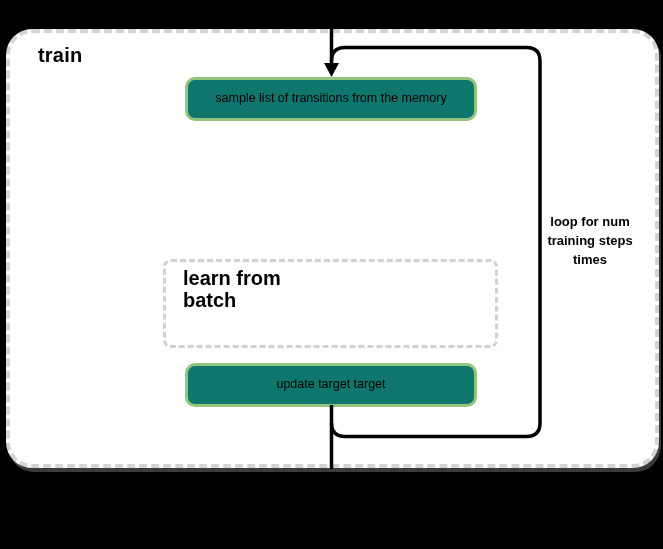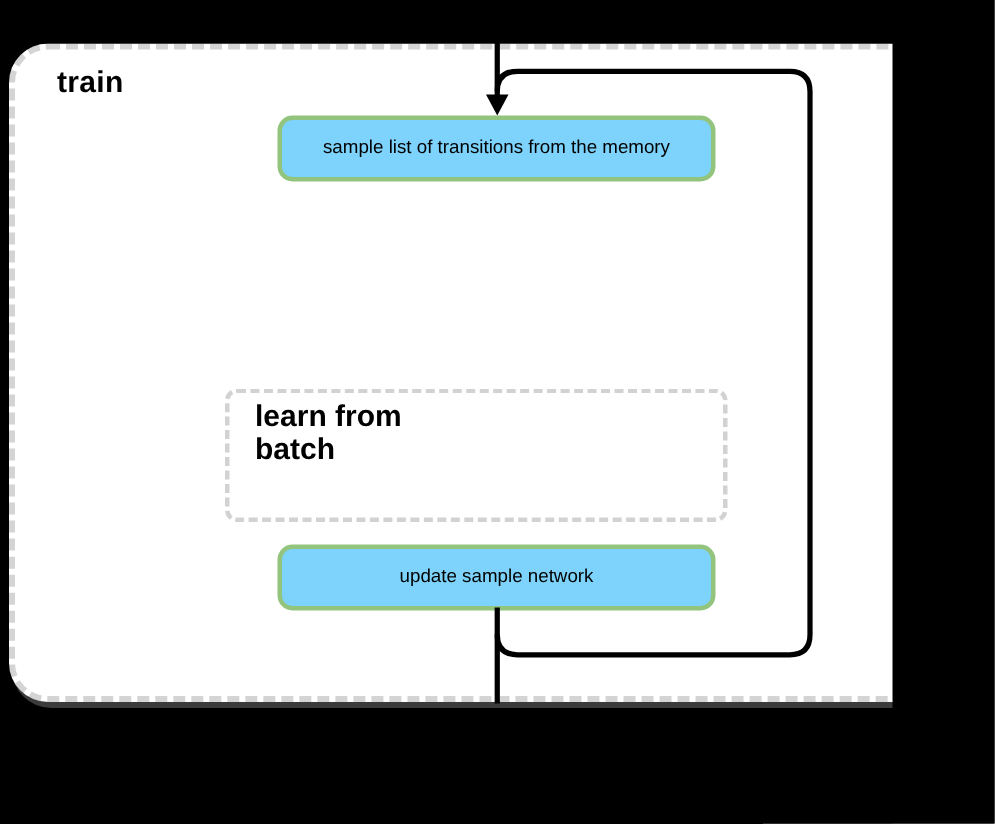--- a/index.html
+++ b/index.html
@@ -1,23 +1,24 @@
 <!DOCTYPE html>
 <html><head>
 <meta charset="utf-8">
 <style>
   html, body { margin: 0; padding: 0; background: #000; }
   .stage {
     position: relative;
-    width: 595px;
+    width: 663px;
     height: 549px;
     background: #000;
     overflow: hidden;
     font-family: "Liberation Sans", sans-serif;
     color: #000;
+    border-radius: 21px;
   }
   .boundary {
     position: absolute;
     left: 6px; top: 29px;
     width: 653px; height: 439px;
     box-sizing: border-box;
     background: #fff;
     border: 4px dashed #d4d4d4;
     border-radius: 26px;
     box-shadow: 2px 4px 0 rgba(130,130,130,0.45);
@@ -27,37 +28,37 @@
     left: 38px; top: 44px;
     font-size: 20px;
     font-weight: bold;
     letter-spacing: 0.2px;
   }
   .step {
     position: absolute;
     left: 185px;
     width: 292px; height: 44px;
     box-sizing: border-box;
-    background: #7dd3fc;
+    background: #0f766e;
     border: 3.5px solid #93c47d;
     border-radius: 10px;
     display: flex;
     align-items: center;
     justify-content: center;
     font-size: 12.5px;
     text-align: center;
     line-height: 1.1;
   }
   .step-1 { top: 77px; }
   .step-2 { top: 137px; }
   .step-3 { top: 197px; }
   .step-4 { top: 363px; }
   .learn-group {
     position: absolute;
-    left: 150px; top: 259px;
+    left: 163px; top: 259px;
     width: 335px; height: 89px;
     box-sizing: border-box;
     background: #fff;
     border: 3px dashed #d2d2d2;
     border-radius: 8px;
   }
   .learn-label {
     position: absolute;
     left: 17px; top: 5px;
     width: 130px;
@@ -91,22 +92,23 @@
   <div class="train-title">train</div>
 
   <div class="learn-group">
     <div class="learn-label">learn from batch</div>
   </div>
 
   <div class="step step-1">sample list of transitions from the memory</div>
 
 
 
-  <div class="step step-4">update sample network</div>
+  <div class="step step-4">update target target</div>
 
+  <div class="loop-annotation">loop for num training steps times</div>
 
   <svg class="connectors" viewBox="0 0 663 549" xmlns="http://www.w3.org/2000/svg">
 
     <path d="M 331.5 0 V 66" stroke="#000" stroke-width="3.5" fill="none"></path>
 
     <polygon points="324,63 339,63 331.5,77" fill="#000"></polygon>
 
     <path d="M 331.5 61 Q 331.5 47.5 345 47.5 H 526.5 Q 540 47.5 540 61 V 423 Q 540 436.5 526.5 436.5 H 345 Q 331.5 436.5 331.5 423" stroke="#000" stroke-width="3.5" fill="none"></path>
 
     <path d="M 331.5 405 V 469" stroke="#000" stroke-width="3.5" fill="none"></path>

